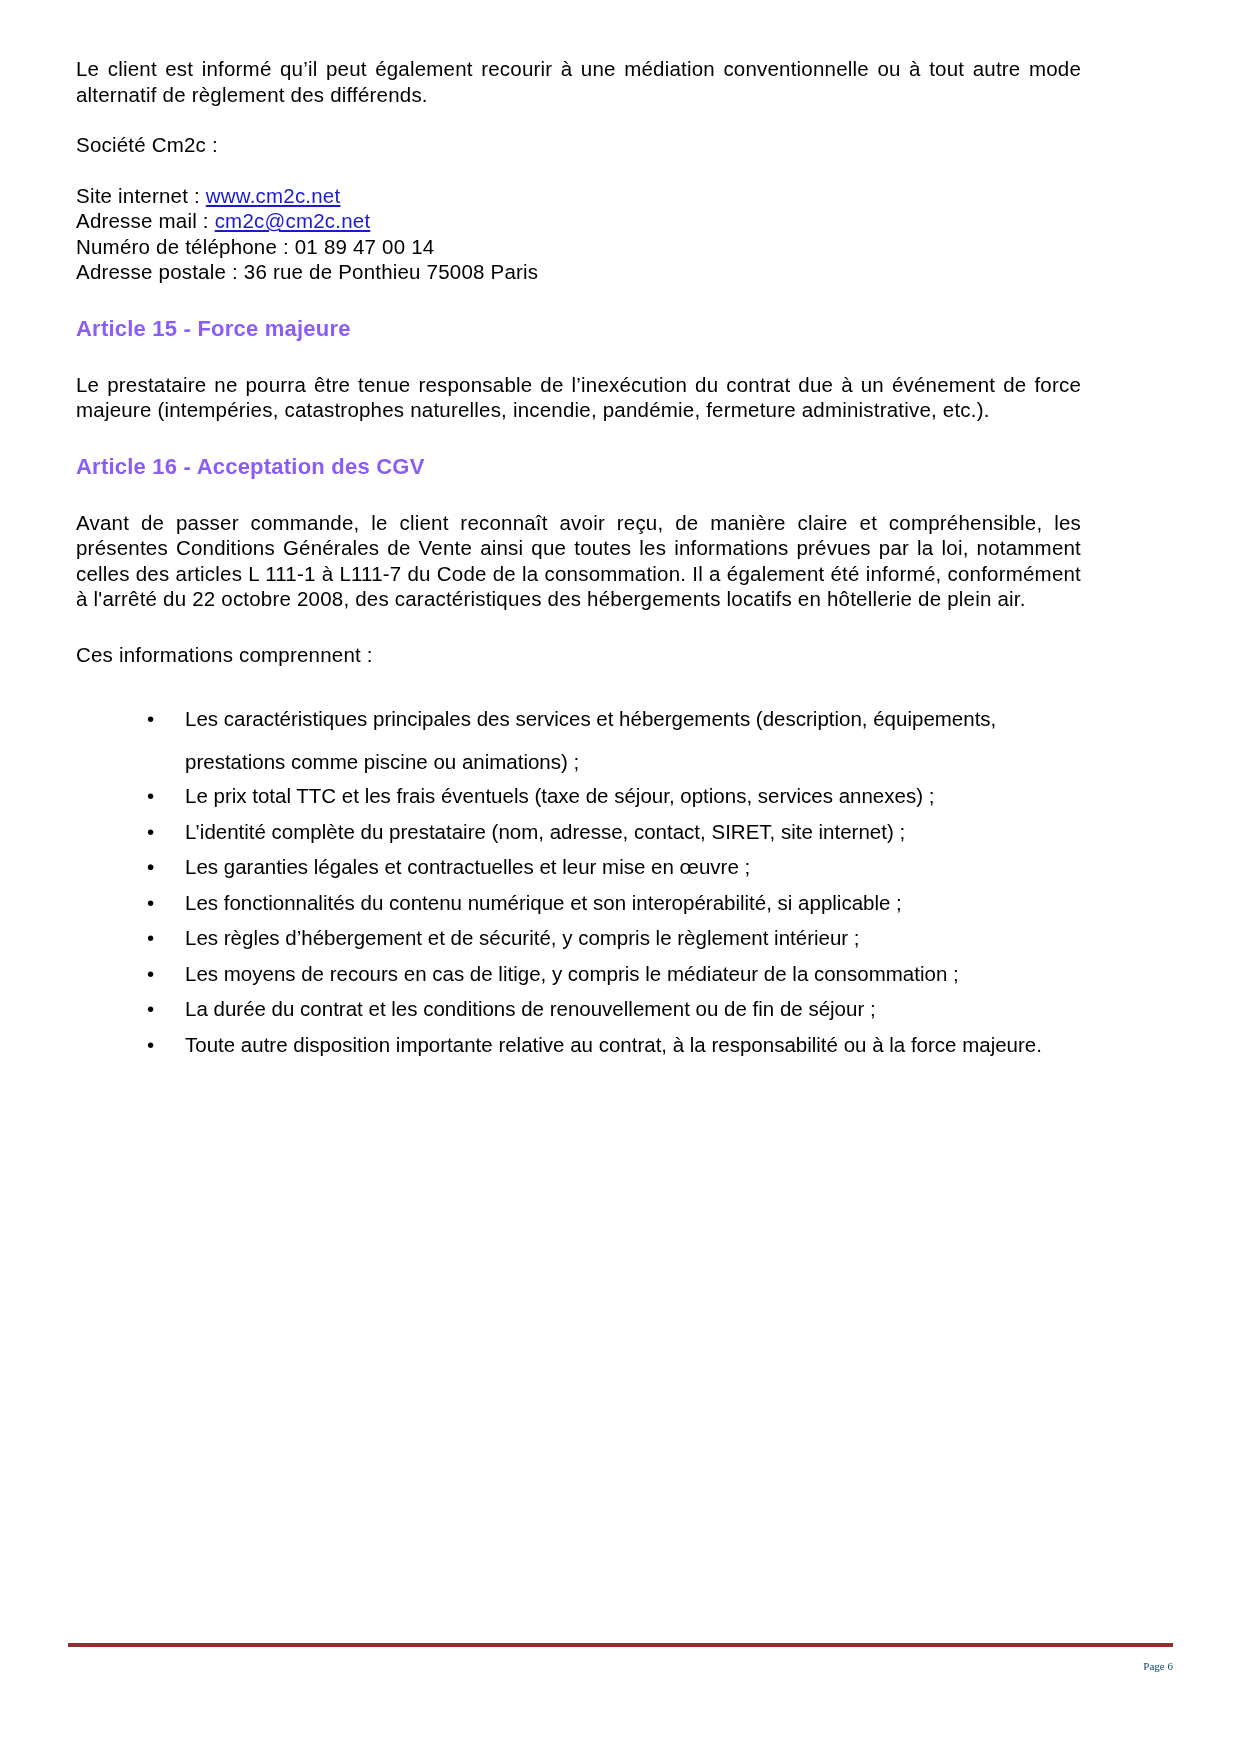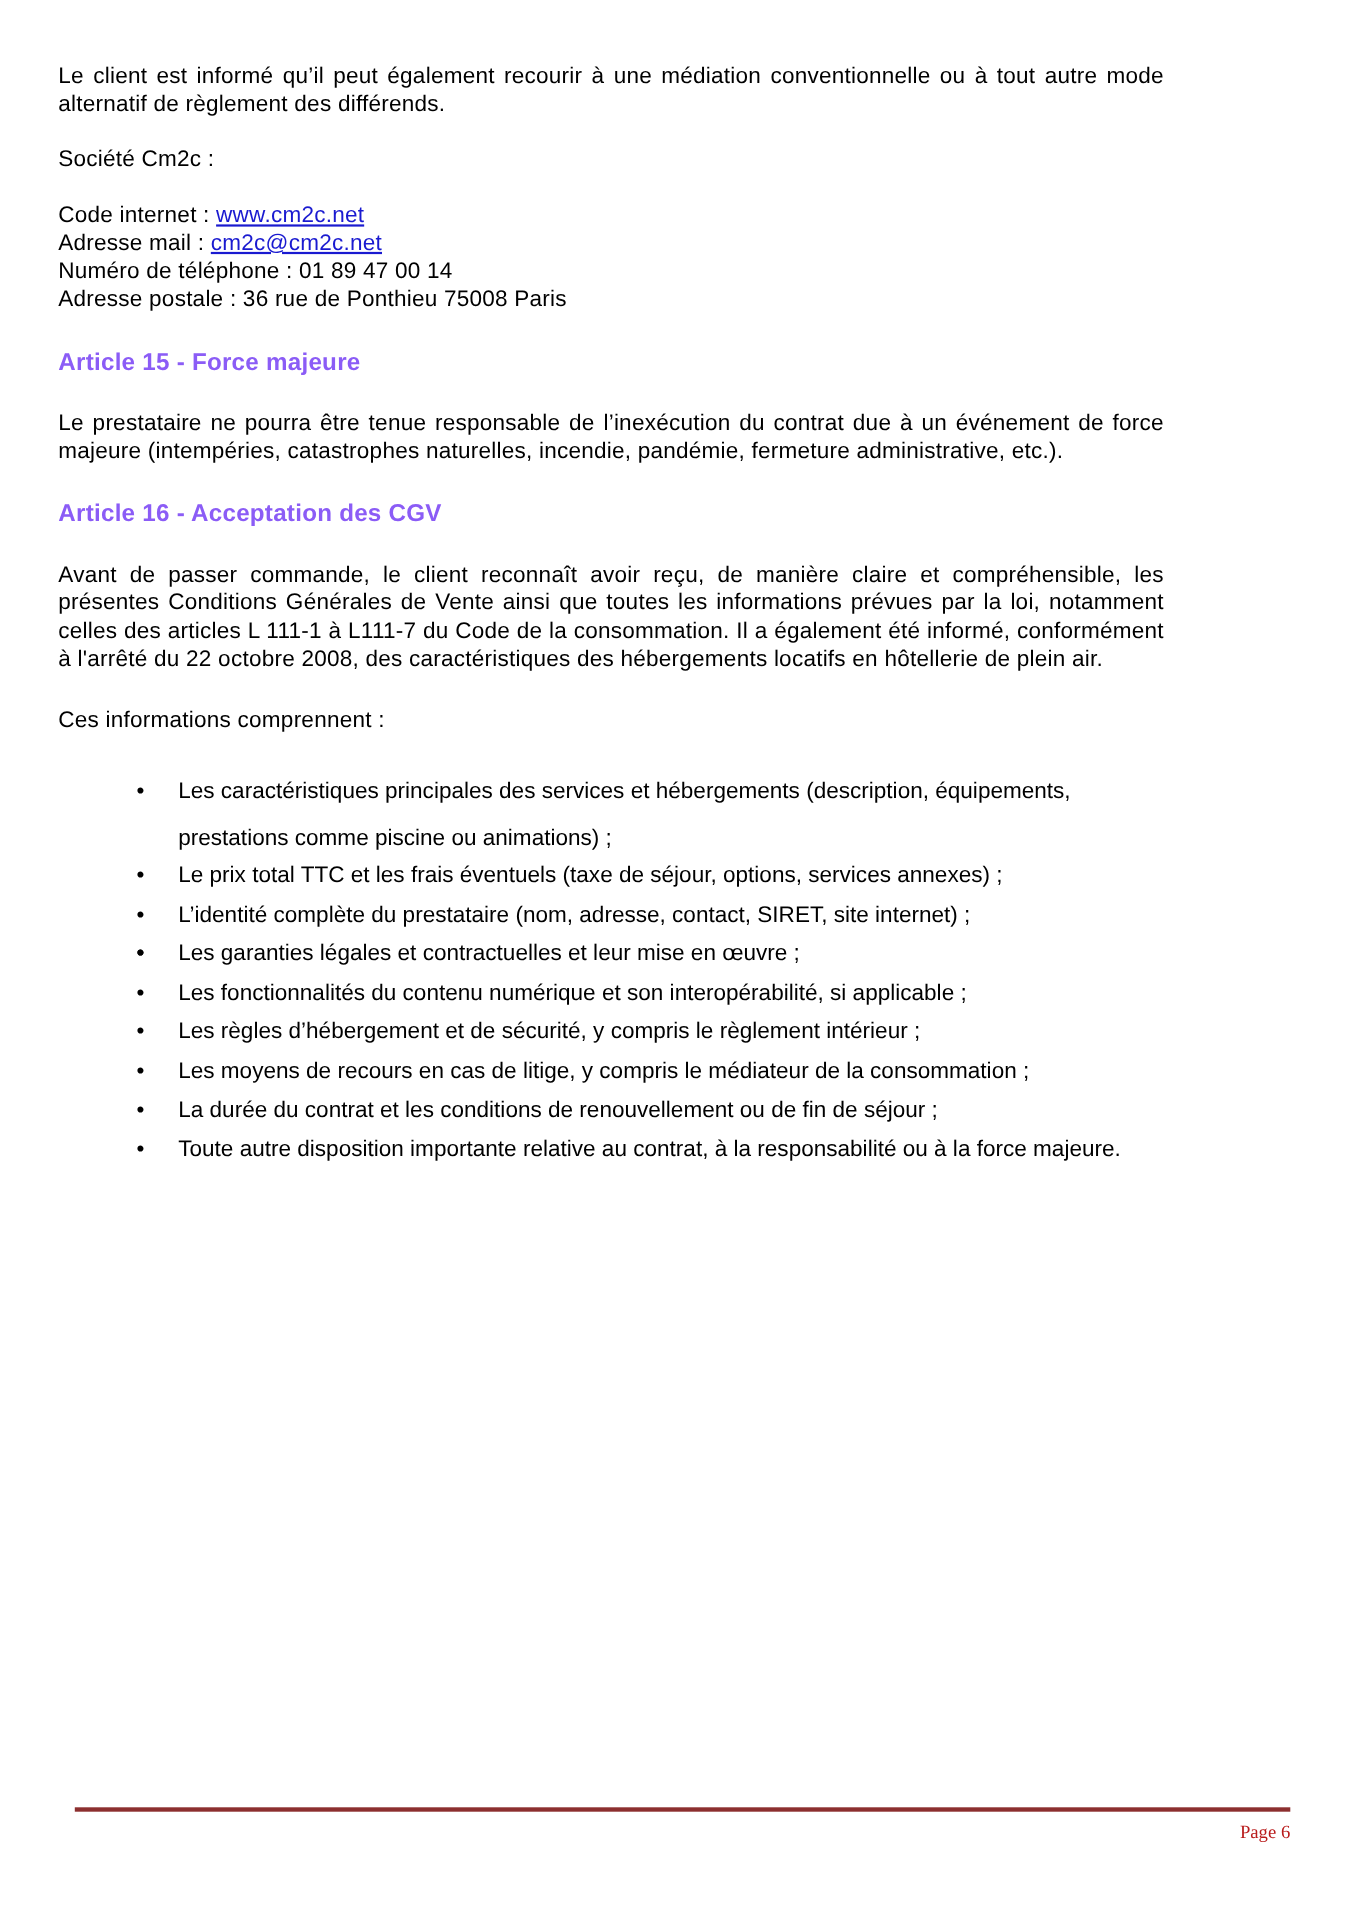--- a/index.html
+++ b/index.html
@@ -14,21 +14,21 @@
   .page {
     position: relative;
     width: 1241px;
     height: 1755px;
     background: #ffffff;
     box-sizing: border-box;
     overflow: hidden;
   }
   .content {
     position: absolute;
-    left: 53px;
+    left: 76px;
     top: 56px;
     width: 1005px;
   }
   p.body-text {
     font-size: 20.5px;
     line-height: 25.5px;
     margin: 0;
     text-align: justify;
     text-justify: inter-word;
     letter-spacing: 0.01em;
@@ -86,42 +86,42 @@
   }
   .footer-rule {
     height: 4px;
     background: #8c2f2f;
     border: 0;
     margin: 0 0 8px 0;
     width: 100%;
   }
   .footer-text {
     text-align: right;
-    font-size: 17px;
+    font-size: 11px;
     line-height: 22px;
-    color: #b91c1c;
+    color: #0c4a6e;
     font-family: "Liberation Serif", serif;
   }
 </style>
 </head>
 <body>
 
 <div class="page">
 
   <div class="content">
 
     <p class="body-text">Le client est informé qu’il peut également recourir à une médiation conventionnelle ou à tout autre mode alternatif de règlement des différends.</p>
 
     <div class="spacer-sm"></div>
 
     <p class="body-text left">Société Cm2c :</p>
 
     <div class="spacer-sm"></div>
 
-    <p class="body-text left"><span>Code internet : </span><a class="doc-link" href="#">www.cm2c.net</a></p>
+    <p class="body-text left"><span>Site internet : </span><a class="doc-link" href="#">www.cm2c.net</a></p>
     <p class="body-text left"><span>Adresse mail : </span><a class="doc-link" href="#">cm2c@cm2c.net</a></p>
     <p class="body-text left"><span>Numéro de téléphone : </span><span>01 89 47 00 14</span></p>
     <p class="body-text left"><span>Adresse postale : </span><span>36 rue de Ponthieu 75008 Paris</span></p>
 
     <div class="spacer-md"></div>
 
     <h2 class="article-heading">Article 15 - Force majeure</h2>
 
     <div class="spacer-md"></div>
 

